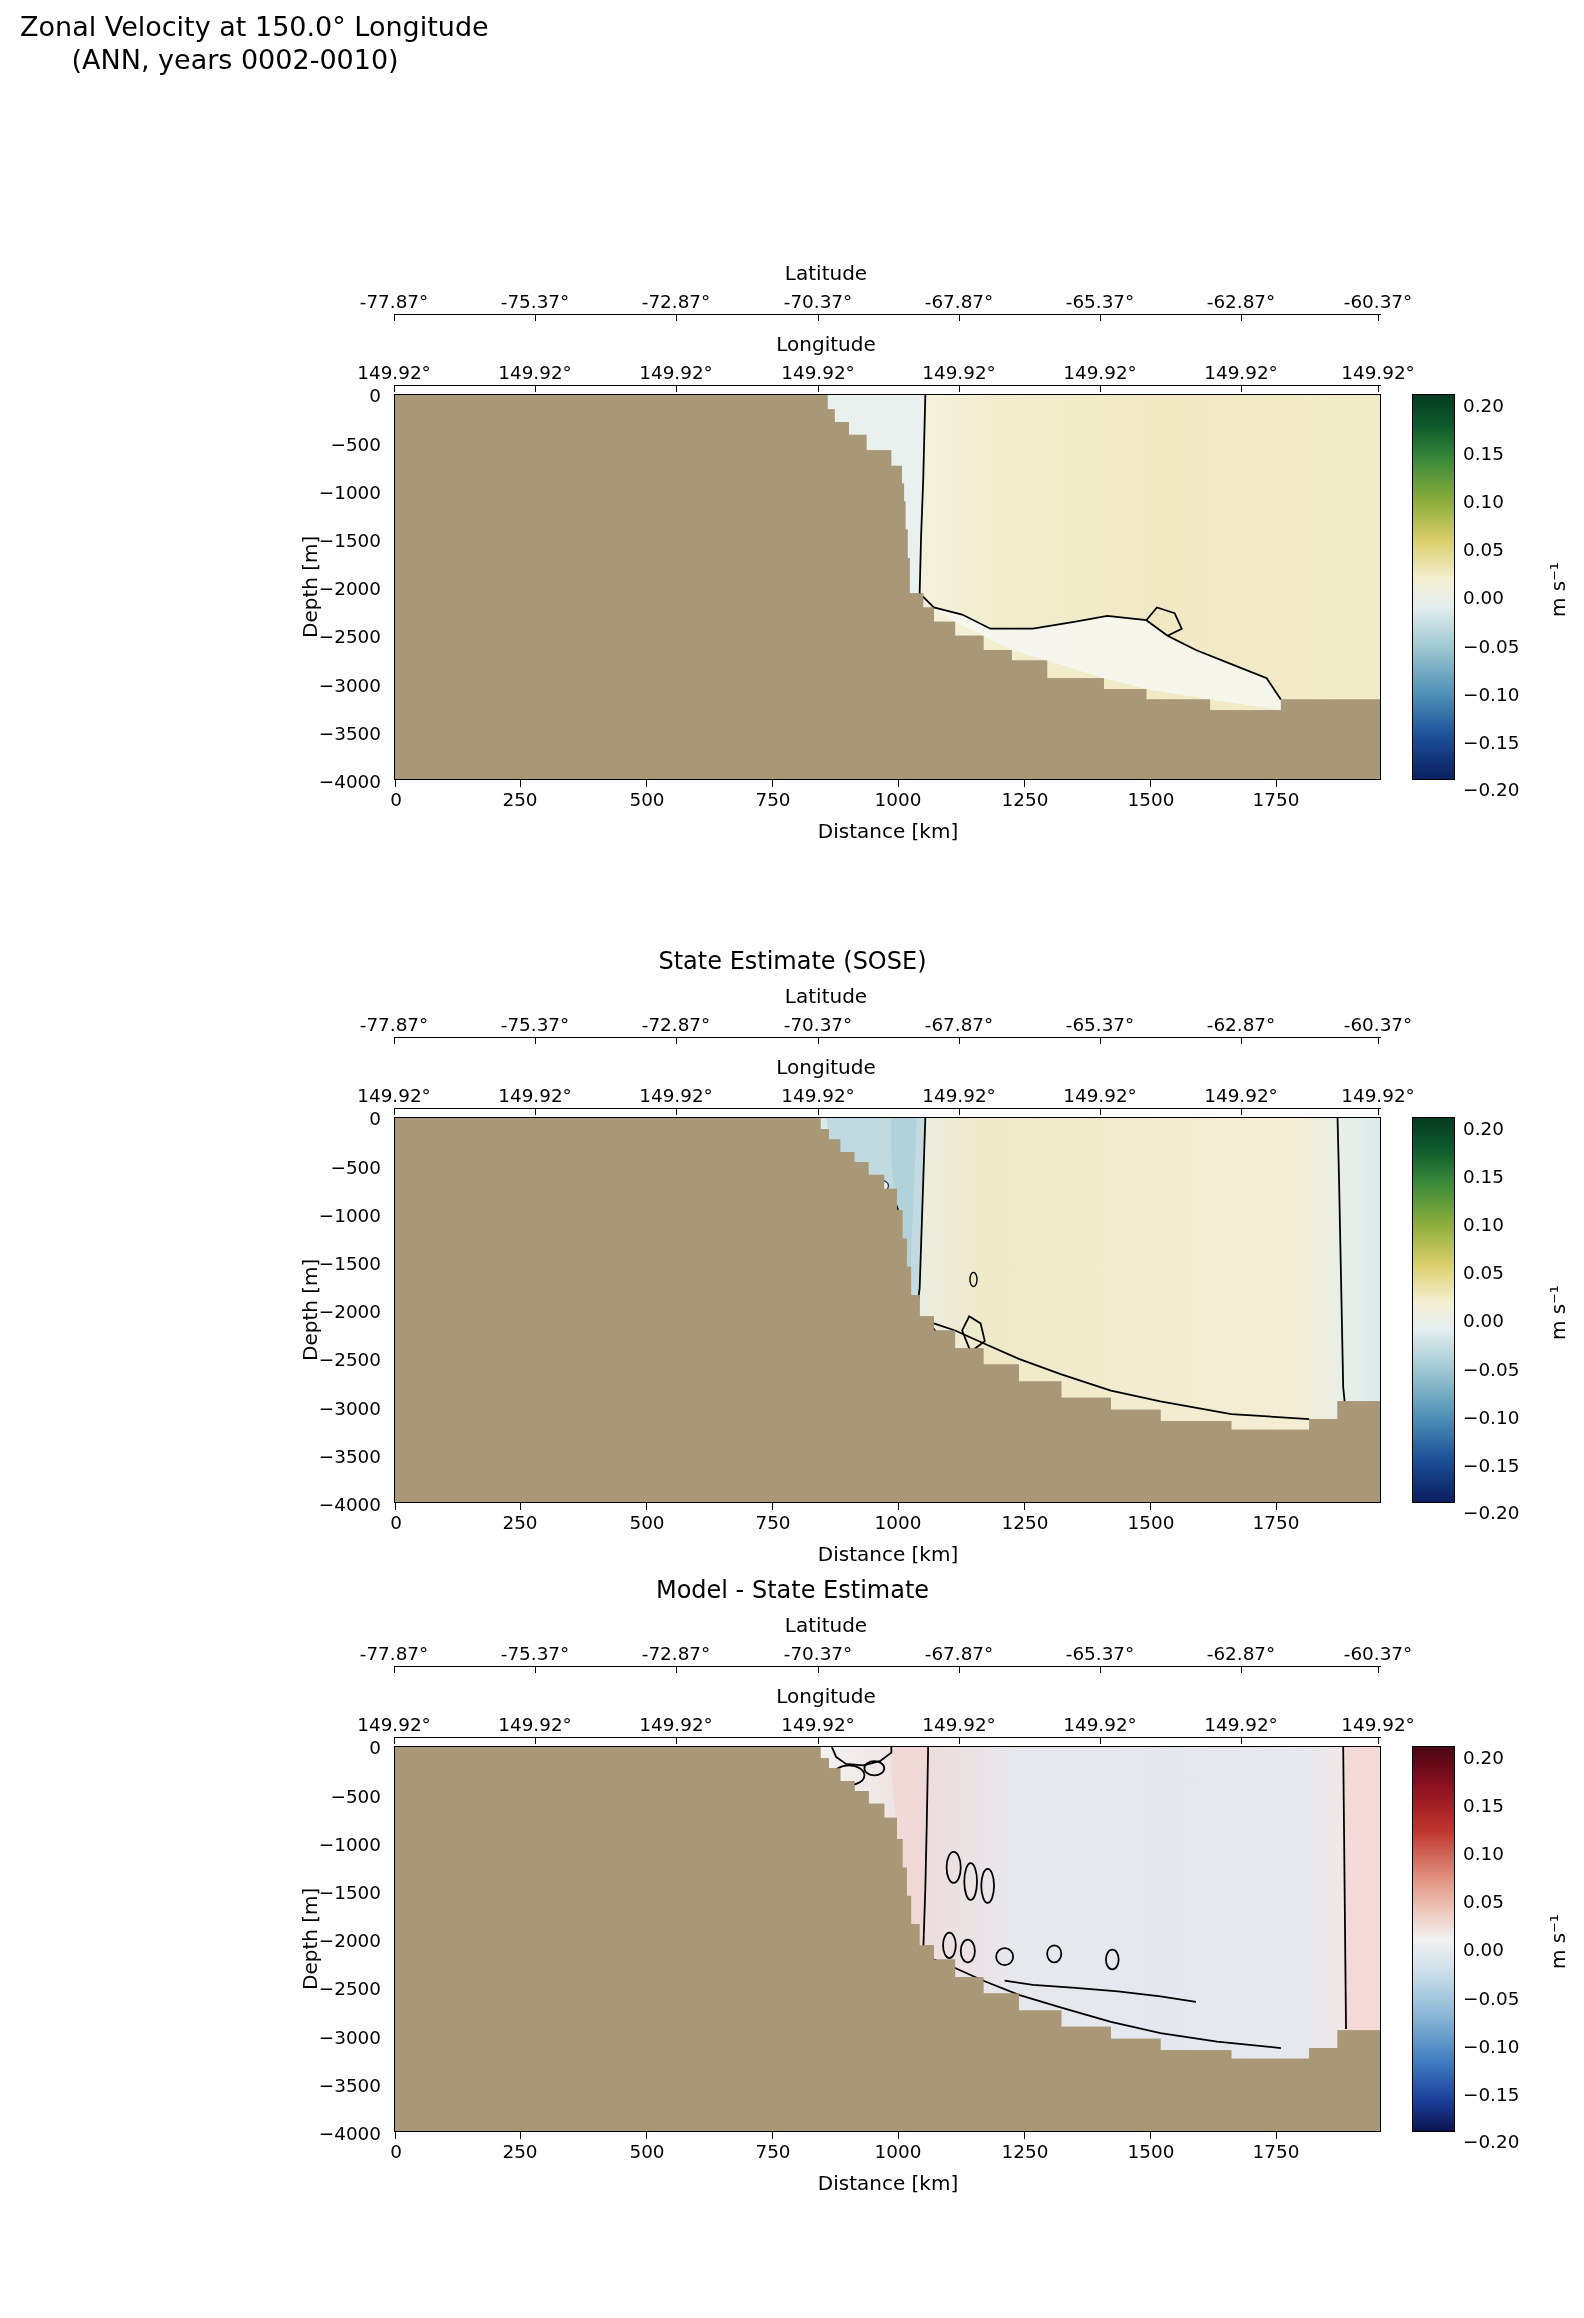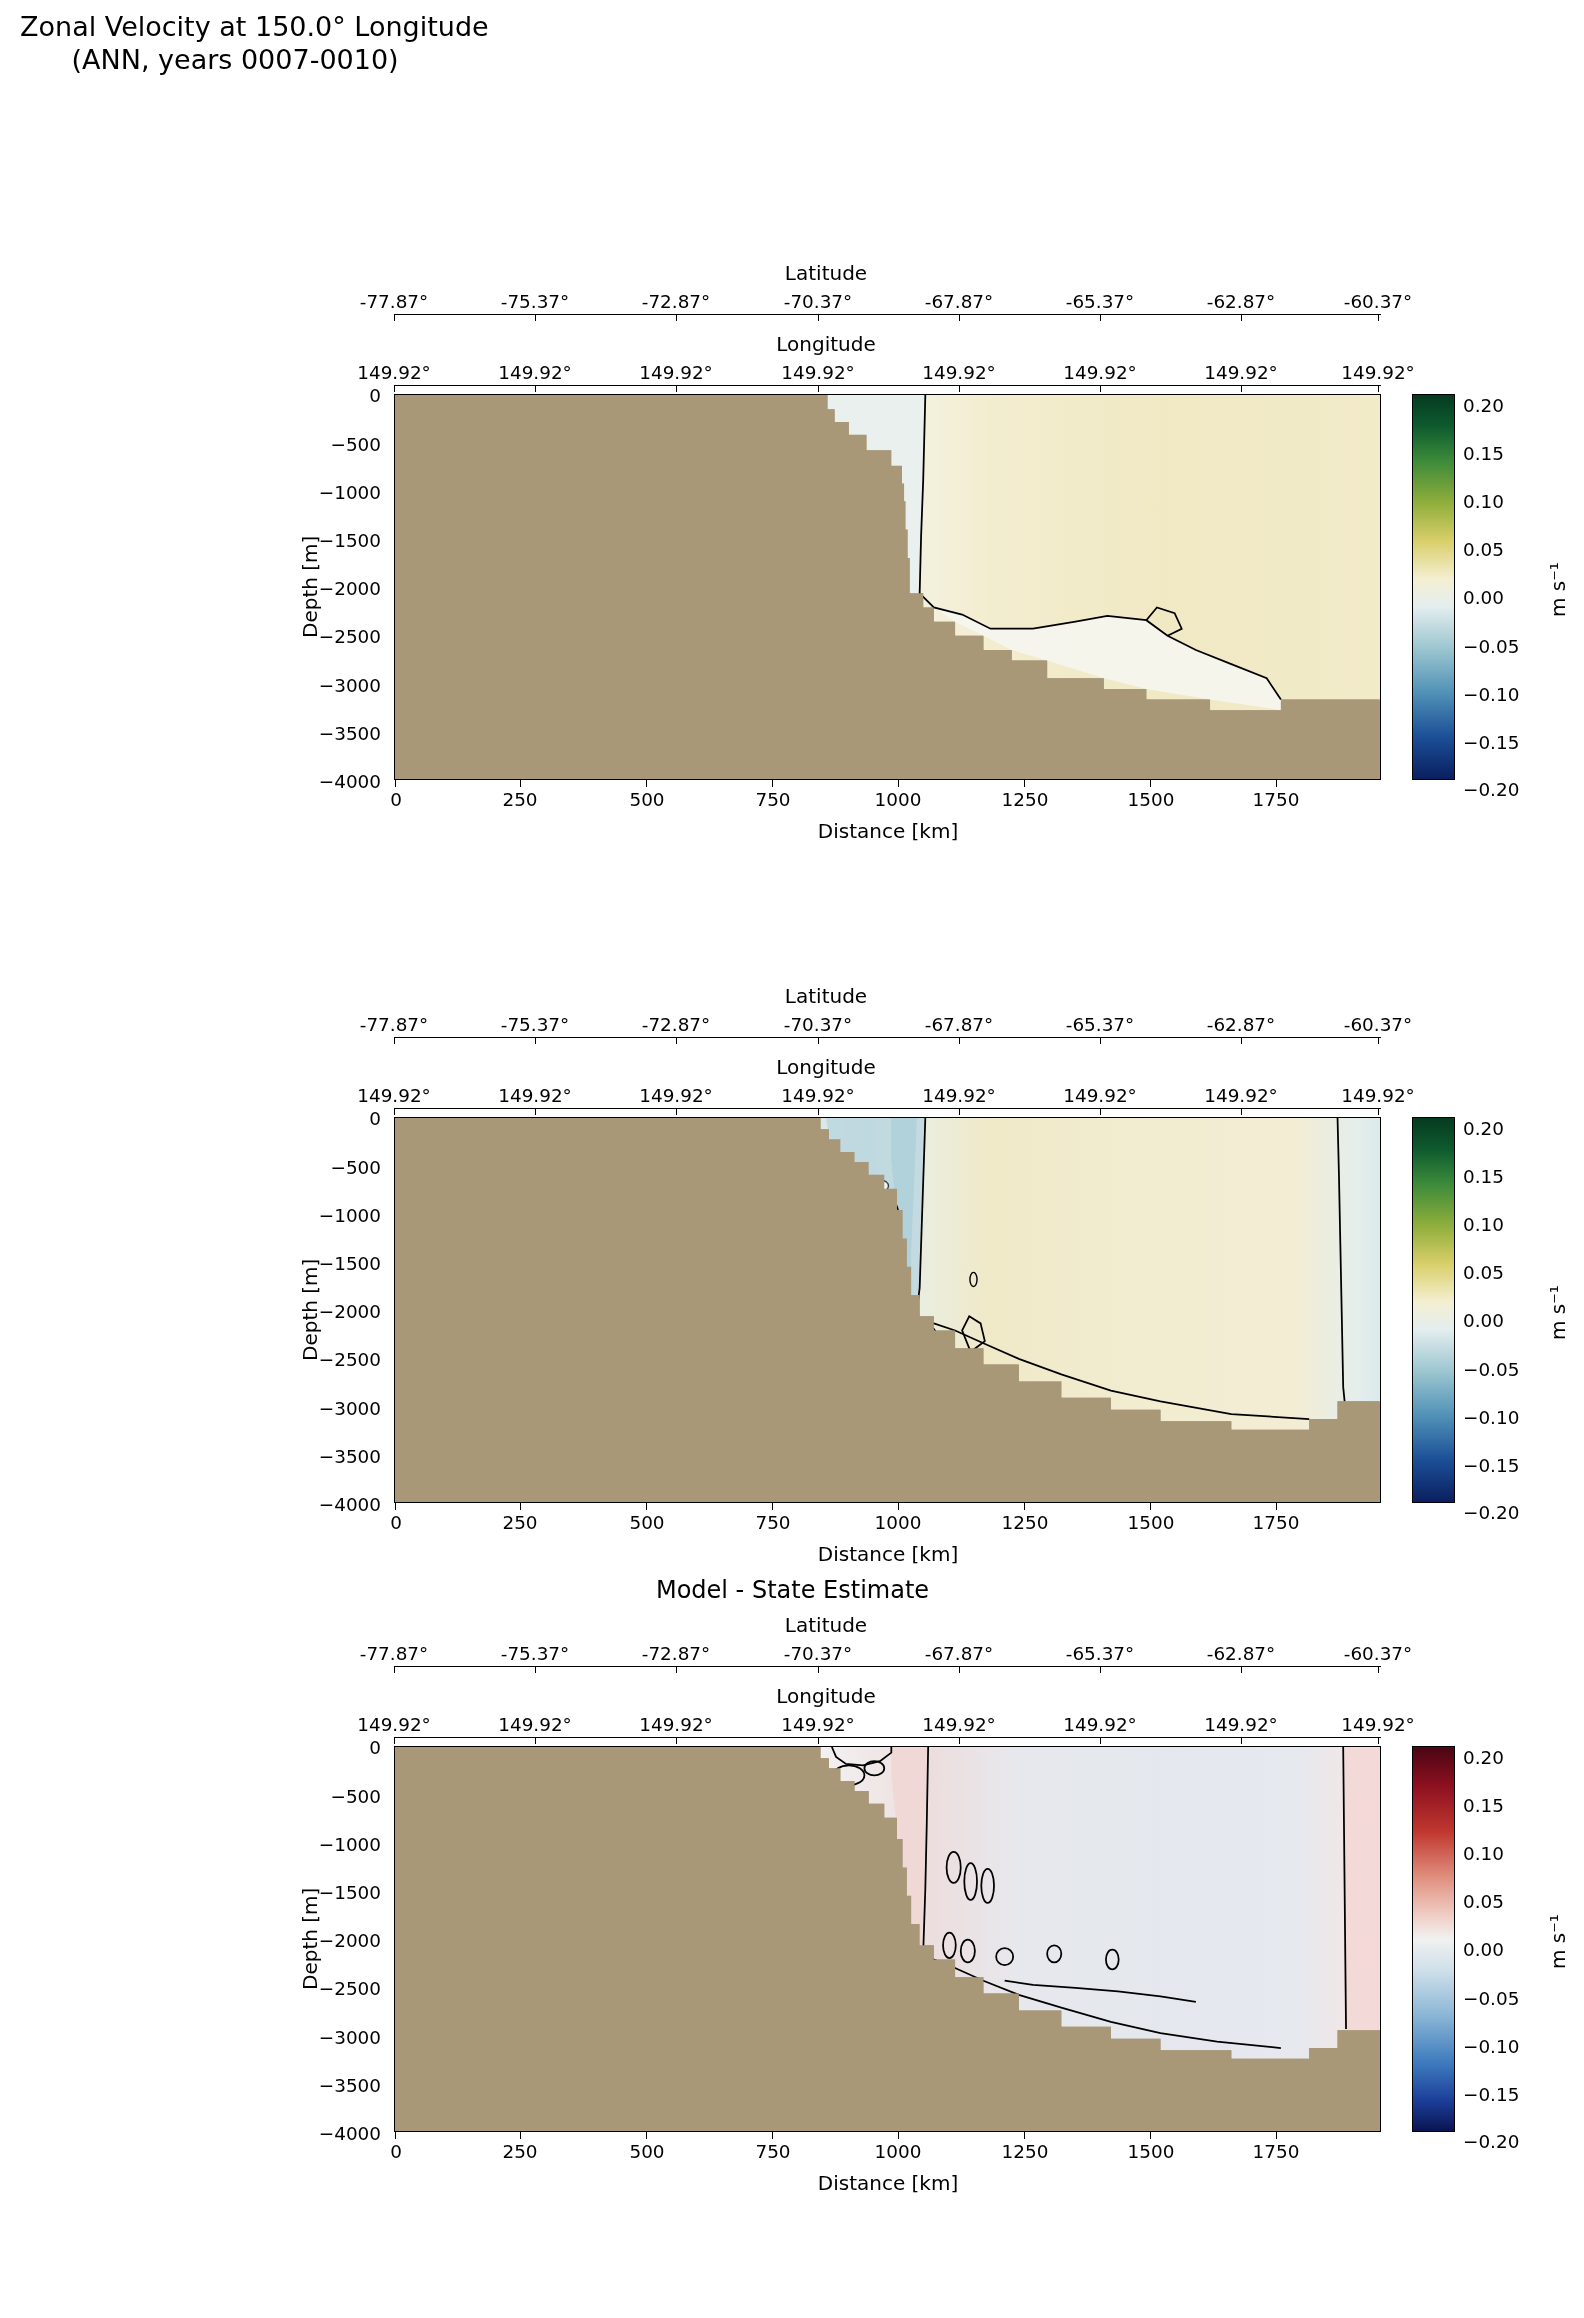--- a/index.html
+++ b/index.html
@@ -93,21 +93,21 @@
   .ocean-svg {
     position: absolute;
     left: 0;
     top: 0;
   }
 </style>
 </head>
 <body>
 
 <div class="suptitle">Zonal Velocity at 150.0° Longitude
-      (ANN, years 0007-0010)</div>
+      (ANN, years 0002-0010)</div>
 
 <div class="panel" style="top:213px;height:659px;">
 
   <div class="axis-title" style="left:826px;top:48px;transform:translateX(-50%);">Latitude</div>
   <div class="top-axis-line" style="left:394px;top:101px;width:987px;"></div>
   <div class="axis-label" style="left:394px;top:78px;transform:translateX(-50%);">-77.87°</div>
   <div class="axis-label" style="left:535px;top:78px;transform:translateX(-50%);">-75.37°</div>
   <div class="axis-label" style="left:676px;top:78px;transform:translateX(-50%);">-72.87°</div>
   <div class="axis-label" style="left:818px;top:78px;transform:translateX(-50%);">-70.37°</div>
   <div class="axis-label" style="left:959px;top:78px;transform:translateX(-50%);">-67.87°</div>
@@ -203,20 +203,21 @@
   <div class="cbar-tick-label" style="left:1463px;top:326px;">0.05</div>
   <div class="cbar-tick-label" style="left:1463px;top:374px;">0.00</div>
   <div class="cbar-tick-label" style="left:1463px;top:423px;">−0.05</div>
   <div class="cbar-tick-label" style="left:1463px;top:471px;">−0.10</div>
   <div class="cbar-tick-label" style="left:1463px;top:519px;">−0.15</div>
   <div class="cbar-tick-label" style="left:1463px;top:566px;">−0.20</div>
   <div class="cbar-title" style="left:1546px;top:404px;">m s⁻¹</div>
 </div>
 
 <div class="panel" style="top:936px;height:659px;">
+  <div class="panel-title" style="top:10.6px;">State Estimate (SOSE)</div>
 
   <div class="axis-title" style="left:826px;top:48px;transform:translateX(-50%);">Latitude</div>
   <div class="top-axis-line" style="left:394px;top:101px;width:987px;"></div>
   <div class="axis-label" style="left:394px;top:78px;transform:translateX(-50%);">-77.87°</div>
   <div class="axis-label" style="left:535px;top:78px;transform:translateX(-50%);">-75.37°</div>
   <div class="axis-label" style="left:676px;top:78px;transform:translateX(-50%);">-72.87°</div>
   <div class="axis-label" style="left:818px;top:78px;transform:translateX(-50%);">-70.37°</div>
   <div class="axis-label" style="left:959px;top:78px;transform:translateX(-50%);">-67.87°</div>
   <div class="axis-label" style="left:1100px;top:78px;transform:translateX(-50%);">-65.37°</div>
   <div class="axis-label" style="left:1241px;top:78px;transform:translateX(-50%);">-62.87°</div>

